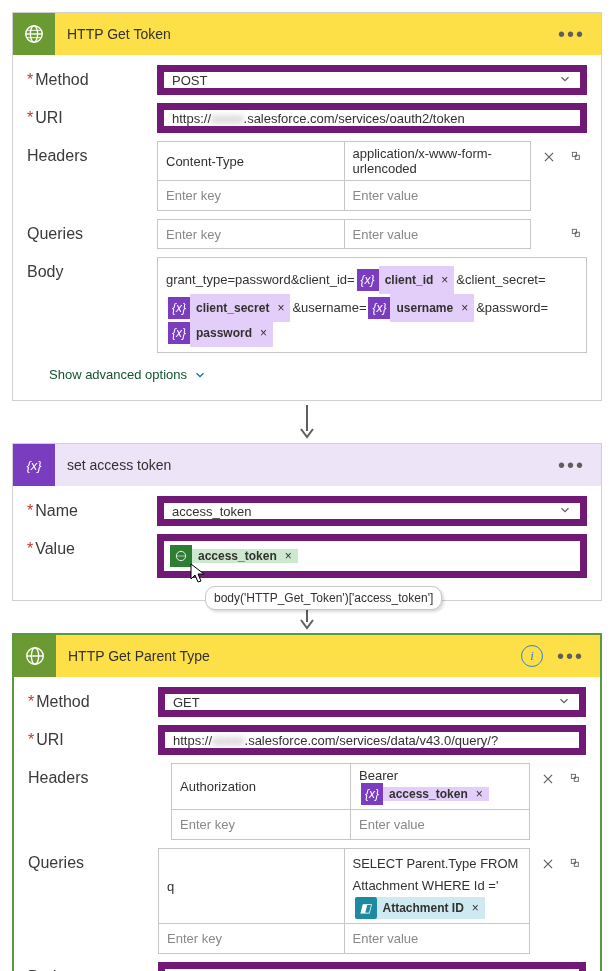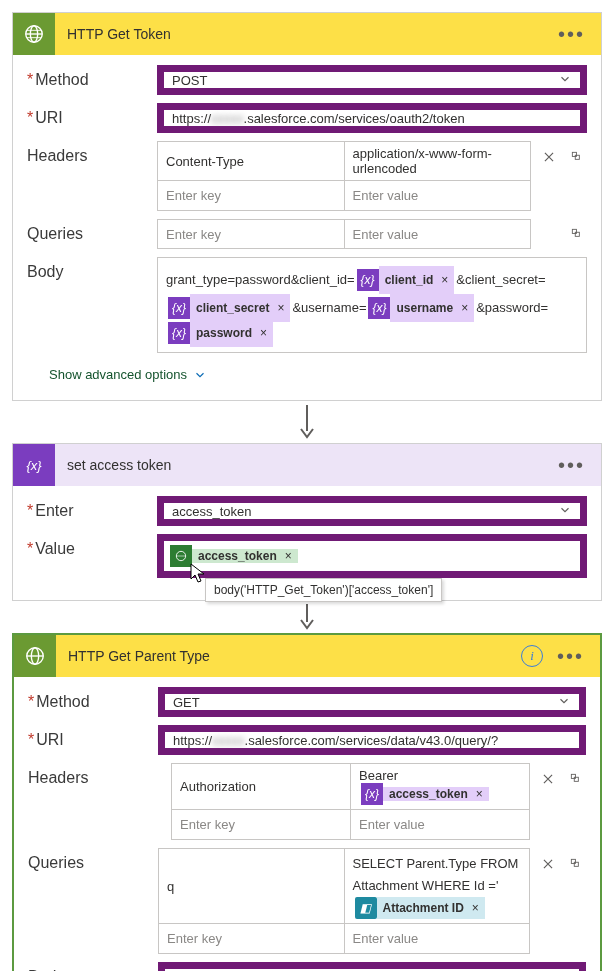--- a/index.html
+++ b/index.html
@@ -206,21 +206,21 @@
       <div class="iconbox var-icon">
         <span style="color:#fff;font-style:italic;">{x}</span>
       </div>
       <div class="header-title">set access token</div>
       <div class="header-actions">
           <span class="dots">•••</span>
         </div>
     </div>
     <div class="body" style="position:relative;">
       <div class="row">
-        <div class="label"><span class="req">*</span><span>Enter</span></div>
+        <div class="label"><span class="req">*</span><span>Name</span></div>
         <div class="control">
           <div class="select">
             <span>access_token</span>
             <span class="chev"><svg width="14" height="14" viewBox="0 0 24 24">
                   <path d="M6 9l6 6 6-6" fill="none" stroke="#605e5c" stroke-width="2"></path>
                 </svg></span>
           </div>
         </div>
       </div>
       <div class="row">
@@ -236,21 +236,21 @@
                 </span>
               <span class="tk-label">access_token</span>
               <span class="tk-x">×</span>
             </span>
           </div>
         </div>
       </div>
       <svg class="cursor" style="left:176px; top:76px;" width="18" height="22" viewBox="0 0 18 22">
           <path d="M2 2l0 15 4-4 3 7 3-1-3-7h6z" fill="#fff" stroke="#000" stroke-width="1"></path>
         </svg>
-      <div class="tooltip" style="left:192px; top:92px;">body('HTTP_Get_Token')['access_token']</div>
+      <div class="tooltip" style="left:192px; top:100px;border-radius:10px;">body('HTTP_Get_Token')['access_token']</div>
     </div>
   </div>
 
   <div class="arrow-wrap short">
     <svg width="20" height="26" viewBox="0 0 20 26">
         <line x1="10" y1="0" x2="10" y2="18" stroke="#605e5c" stroke-width="2"></line>
         <path d="M4 16l6 8 6-8" fill="none" stroke="#605e5c" stroke-width="2"></path>
       </svg>
   </div>
 

